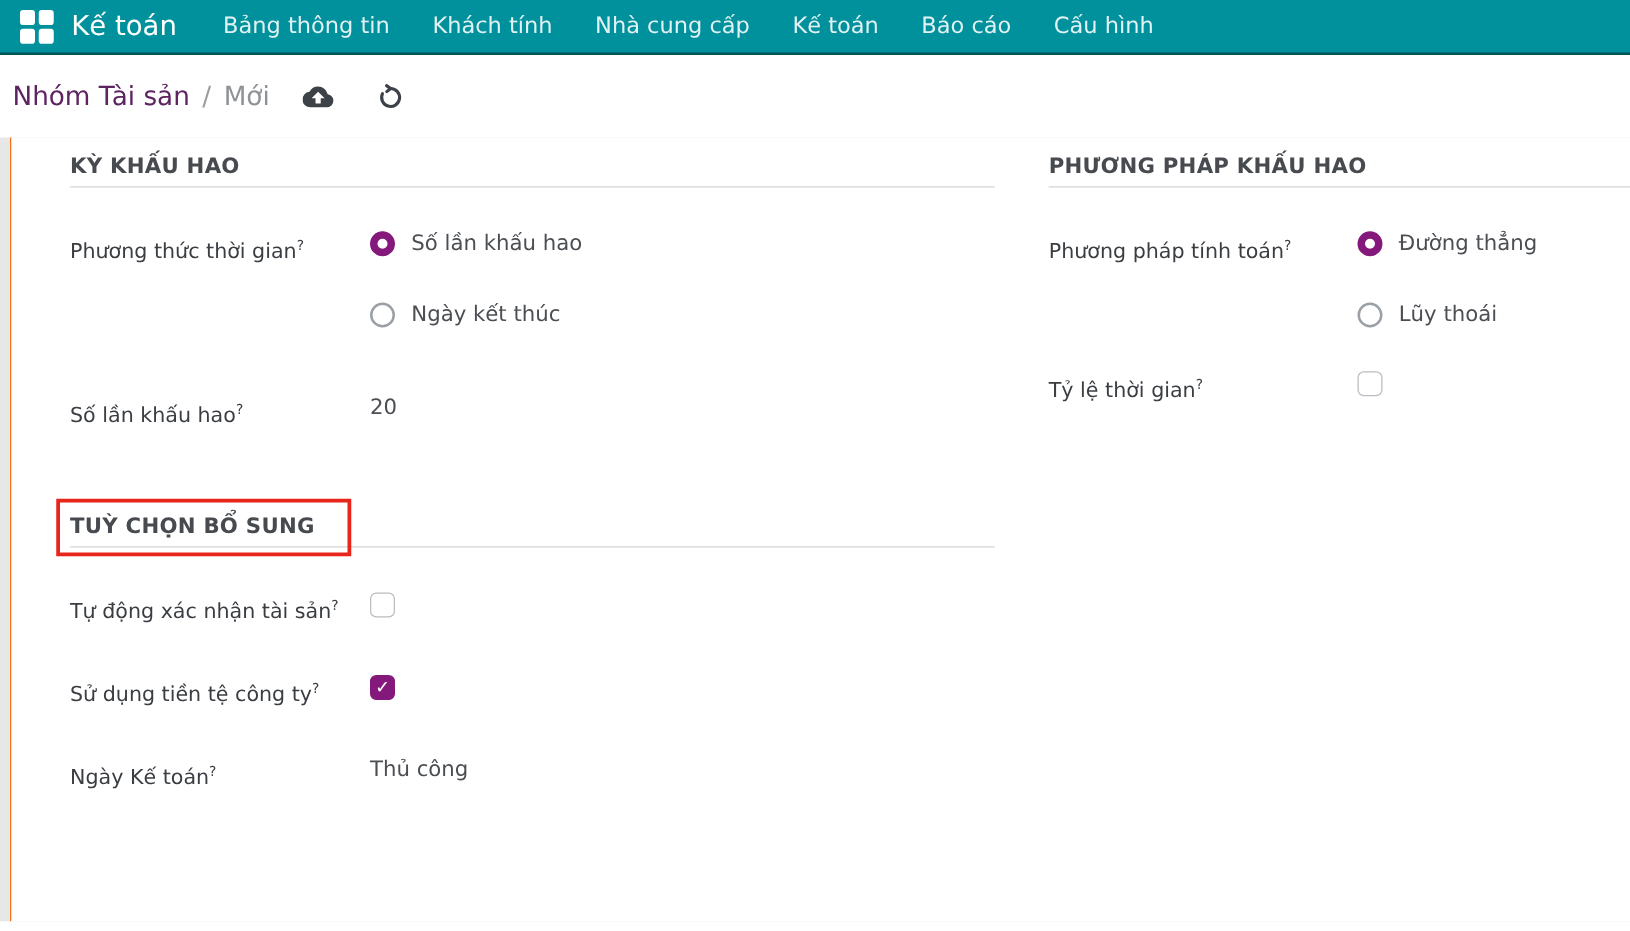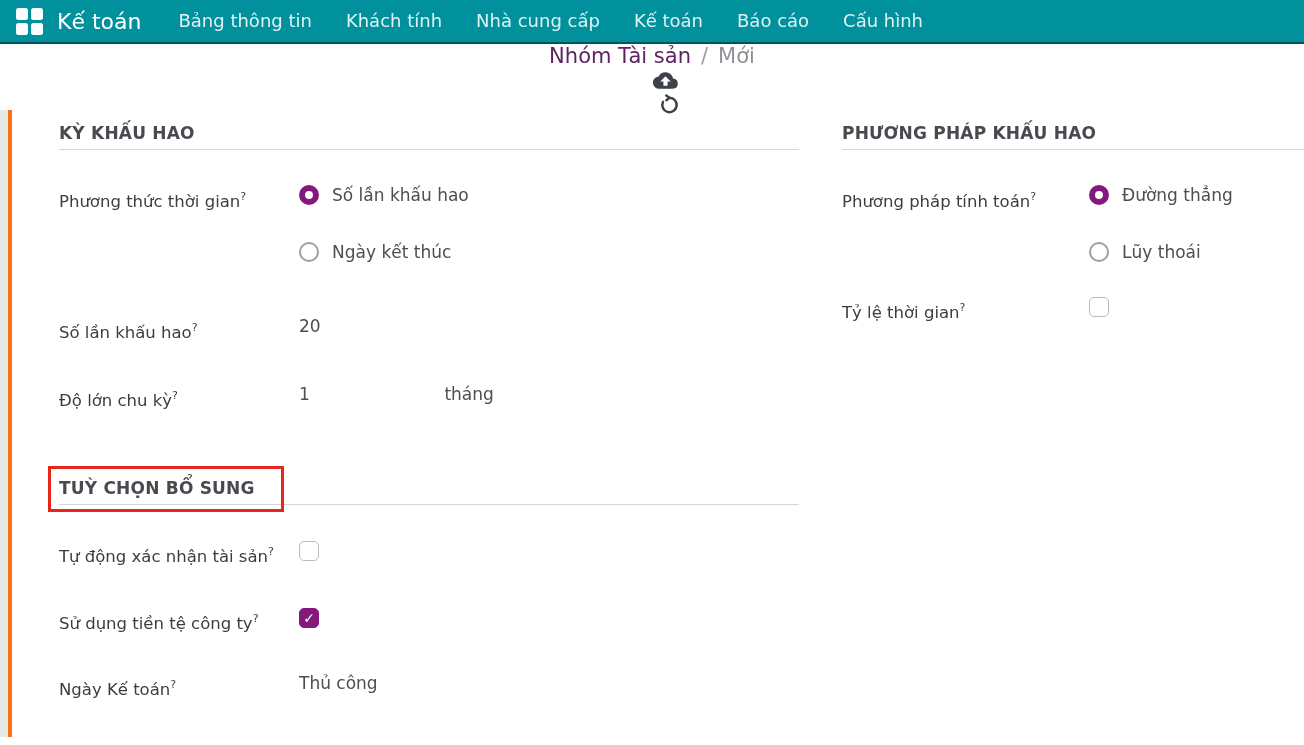--- a/index.html
+++ b/index.html
@@ -20,32 +20,32 @@
   .navbar{height:44px;background:var(--navbar-bg);display:flex;align-items:center;
           padding:0 16px;border-bottom:2px solid rgba(0,0,0,0.42);}
   .apps-icon{width:26px;height:26px;display:grid;grid-template-columns:12px 12px;
              grid-template-rows:12px 12px;gap:3px;cursor:pointer;flex:0 0 auto;}
   .apps-icon span{background:#fff;border-radius:2.5px;}
   .app-title{color:#fff;font-size:22px;font-weight:500;margin-left:15px;cursor:pointer;}
   .menu{display:flex;align-items:center;margin-left:20px;}
   .menu-item{color:rgba(255,255,255,0.88);font-size:18px;padding:0 17px;line-height:50px;cursor:pointer;}
 
   
-  .control-panel{height:66px;display:flex;align-items:center;padding:0 10px;background:#fff;flex-direction:column;}
+  .control-panel{height:66px;display:flex;align-items:center;padding:0 10px;background:#fff;}
   .breadcrumb{font-size:21px;display:flex;align-items:center;}
   .bc-parent{color:var(--breadcrumb-link);cursor:pointer;}
   .bc-sep{color:#9a9da2;margin:0 10px;}
   .bc-current{color:#8f9297;}
   .cp-btn{border:none;background:none;cursor:pointer;color:#3d4248;display:flex;align-items:center;}
   .cp-btn.save{margin-left:26px;}
   .cp-btn.discard{margin-left:34px;}
 
   
   .content{height:627px;background:#e7e7e7;}
-  .sheet{margin-left:8px;height:100%;background:#fff;border-left:4px solid #f97316;
+  .sheet{margin-left:8px;height:100%;background:#fff;border-left:1px solid #f97316;
          display:grid;grid-template-columns:740px 1fr;column-gap:43px;
          padding:13px 0 0 47px;align-content:start;}
 
   h2.section-title{font-size:17px;font-weight:700;color:#474a4f;letter-spacing:.2px;}
   .section-head{position:relative;border-bottom:1px solid var(--line);padding-bottom:6px;}
   .section-head.mt{margin-top:65px;}
   .highlight-box{position:absolute;left:-11px;top:-12px;width:236px;height:46px;
                  border:3px solid var(--highlight);pointer-events:none;}
 
   .row{display:grid;align-items:start;}
@@ -148,29 +148,20 @@
         </div>
       </div>
 
       <div class="row mt-52">
         <div class="lbl">
           <span>Số lần khấu hao</span><sup>?</sup>
         </div>
         <div class="val">20</div>
       </div>
 
-      <div class="row mt-37">
-        <div class="lbl">
-          <span>Độ lớn chu kỳ</span><sup>?</sup>
-        </div>
-        <div class="val">
-          <span class="val-inline">1</span>
-          <span>tháng</span>
-        </div>
-      </div>
 
       <div class="section-head mt">
         <div class="highlight-box"></div>
         <h2 class="section-title">TUỲ CHỌN BỔ SUNG</h2>
       </div>
 
       <div class="row mt-34">
         <div class="lbl">
           <span>Tự động xác nhận tài sản</span><sup>?</sup>
         </div>

